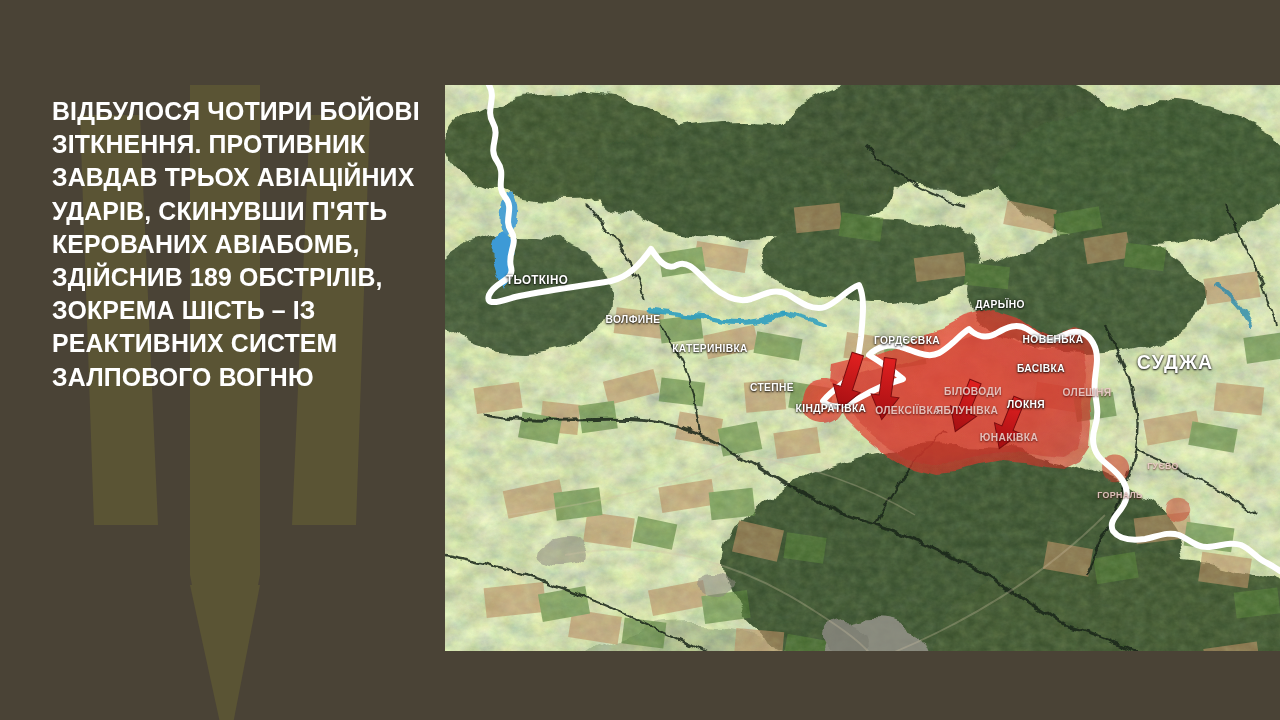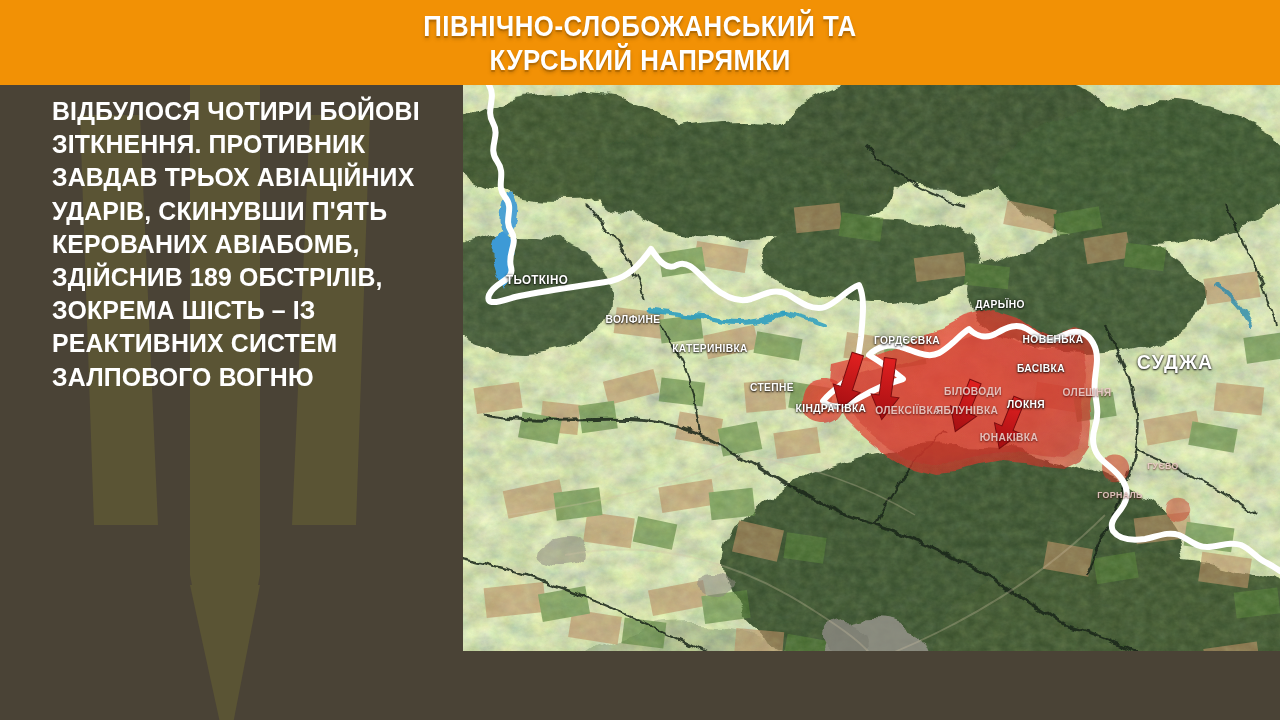--- a/index.html
+++ b/index.html
@@ -28,21 +28,21 @@
     text-transform:uppercase;
     transform:scaleX(0.86);
     transform-origin:center;
     white-space:nowrap;
     text-shadow:0 2px 0 rgba(120,70,0,.30), 0 3px 4px rgba(100,60,0,.35);
   }
 
   
   #panel{
     position:absolute;left:0;top:85px;width:445px;height:635px;
-    background:#4a4336;overflow:hidden;z-index:30;padding-left:18px;
+    background:#4a4336;overflow:hidden;z-index:30;
   }
   #tryzub{
     position:absolute;left:-10px;top:-30px;width:470px;height:700px;
     opacity:1;
   }
   #panel-text{
     position:absolute;left:52px;top:10px;width:392px;
     z-index:3;
   }
   .body-line{
@@ -70,24 +70,20 @@
   .lbl-s {font-size:11px;}
   .lbl-m {font-size:12.5px;}
   .lbl-xl{font-size:21px;letter-spacing:1.2px;}
   .lbl-dim{color:#e7c8c4;opacity:.92;text-shadow:0 1px 2px rgba(60,0,0,.8);}
 </style>
 </head>
 <body>
 
 <div id="stage">
 
-  <div id="header">
-    <div class="title-line">ПІВНІЧНО-СЛОБОЖАНСЬКИЙ ТА</div>
-    <div class="title-line">КУРСЬКИЙ НАПРЯМКИ</div>
-  </div>
 
   <div id="panel">
 
     <svg id="tryzub" viewBox="0 0 470 700" aria-hidden="true">
       <g fill="#5a5434">
         <path d="M 90,60 L 150,60 L 168,470 L 104,470 Z"></path>
         <path d="M 380,60 L 320,60 L 302,470 L 366,470 Z"></path>
         <path d="M 200,0 L 270,0 L 270,520 L 235,700 L 200,520 Z"></path>
         <path d="M 168,470 L 302,470 L 302,560 L 168,560 Z" opacity="0"></path>
       </g>

